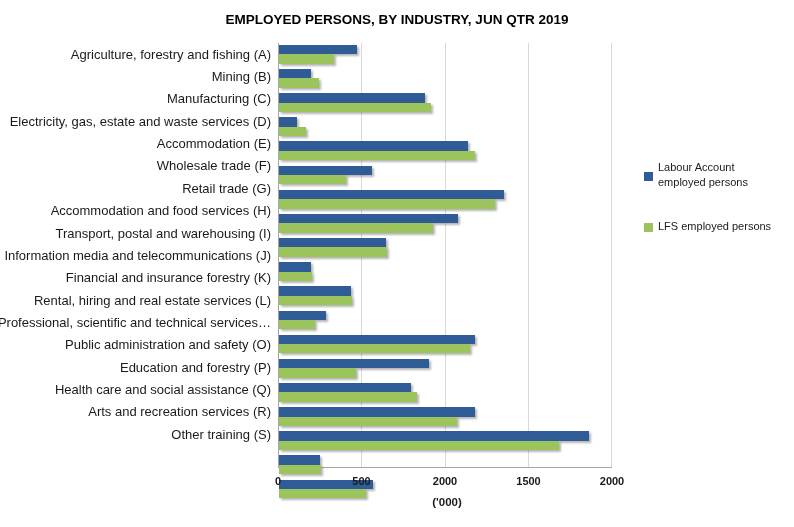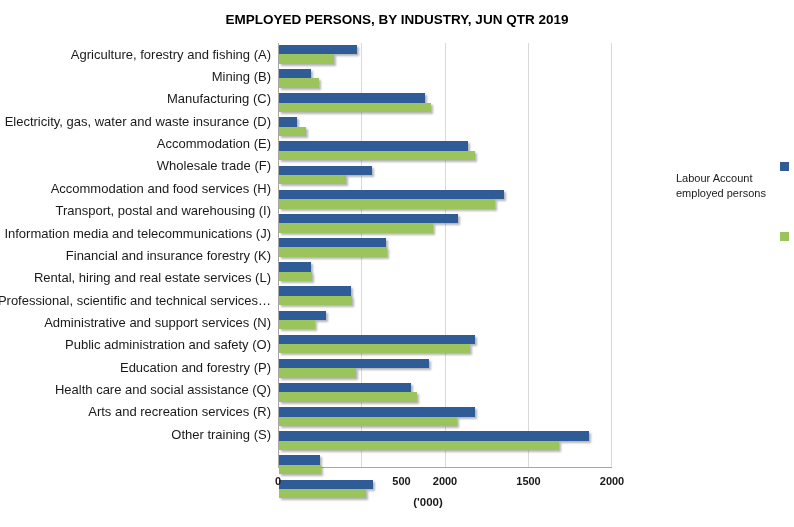--- a/index.html
+++ b/index.html
@@ -43,54 +43,54 @@
   .bar.s0 { margin-top:1.8px; }
   
   .xticks {
     position:absolute; left:278px; top:475px; width:334px; height:14px;
     font-size:11px; font-weight:bold; color:#1a1a1a;
   }
   .xtick {
     position:absolute; transform:translateX(-50%);
   }
   .axis-title {
-    position:absolute; left:261px; top:496px; width:334px;
+    position:absolute; left:280px; top:496px; width:334px;
     text-align:center;
     font-size:11.5px; font-weight:bold; color:#1a1a1a;
   }
   
   .legend {
     position:absolute; left:644px; top:160px; width:150px;
     font-size:11px; color:#1a1a1a;
   }
-  .legend-item { display:flex; align-items:flex-end; margin-bottom:29px;flex-direction:column; }
+  .legend-item { display:flex; align-items:center; margin-bottom:29px; }
   .legend-swatch {
     width:9px; height:9px; margin-right:5px; margin-top:2px; flex:0 0 9px;
   }
   .legend-label { max-width:118px; line-height:15px; }
 </style>
 </head>
 <body>
 
 <div class="chart-title">EMPLOYED PERSONS, BY INDUSTRY, JUN QTR 2019</div>
 
 <div class="cat-labels">
     <div class="cat-row">Agriculture, forestry and fishing (A)</div>
     <div class="cat-row">Mining (B)</div>
     <div class="cat-row">Manufacturing (C)</div>
-    <div class="cat-row">Electricity, gas, water and waste insurance (D)</div>
+    <div class="cat-row">Electricity, gas, estate and waste services (D)</div>
     <div class="cat-row">Accommodation (E)</div>
     <div class="cat-row">Wholesale trade (F)</div>
+    <div class="cat-row">Retail trade (G)</div>
     <div class="cat-row">Accommodation and food services (H)</div>
     <div class="cat-row">Transport, postal and warehousing (I)</div>
     <div class="cat-row">Information media and telecommunications (J)</div>
     <div class="cat-row">Financial and insurance forestry (K)</div>
     <div class="cat-row">Rental, hiring and real estate services (L)</div>
     <div class="cat-row">Professional, scientific and technical services…</div>
-    <div class="cat-row">Administrative and support services (N)</div>
     <div class="cat-row">Public administration and safety (O)</div>
     <div class="cat-row">Education and forestry (P)</div>
     <div class="cat-row">Health care and social assistance (Q)</div>
     <div class="cat-row">Arts and recreation services (R)</div>
     <div class="cat-row">Other training (S)</div>
   </div>
 
 <div class="plot">
     <div class="gridline" style="left: calc(25% - 1px); background: rgb(217, 217, 217);"></div>
     <div class="gridline" style="left: calc(50% - 1px); background: rgb(217, 217, 217);"></div>
@@ -169,29 +169,30 @@
       <div class="bar s1" style="width: 12.75%; background: rgb(155, 196, 92);"></div>
     </div>
     <div class="bar-row">
       <div class="bar s0" style="width: 28.25%; background: rgb(47, 92, 150);"></div>
       <div class="bar s1" style="width: 26%; background: rgb(155, 196, 92);"></div>
     </div>
   </div>
 
 <div class="xticks">
     <span class="xtick" style="left: 0%;">0</span>
-    <span class="xtick" style="left: 25%; margin-left: 40px;">500</span>
+    <span class="xtick" style="left: 25%;">500</span>
     <span class="xtick" style="left: 50%;">2000</span>
     <span class="xtick" style="left: 75%;">1500</span>
     <span class="xtick" style="left: 100%;">2000</span>
   </div>
 
 <div class="axis-title">('000)</div>
 
 <div class="legend">
   <div class="legend-item">
     <span class="legend-swatch" style="background: rgb(47, 92, 150);"></span>
     <span class="legend-label">Labour Account employed persons</span>
   </div>
   <div class="legend-item">
     <span class="legend-swatch" style="background: rgb(155, 196, 92);"></span>
+    <span class="legend-label">LFS employed persons</span>
   </div>
 </div>
 
 </body></html>

